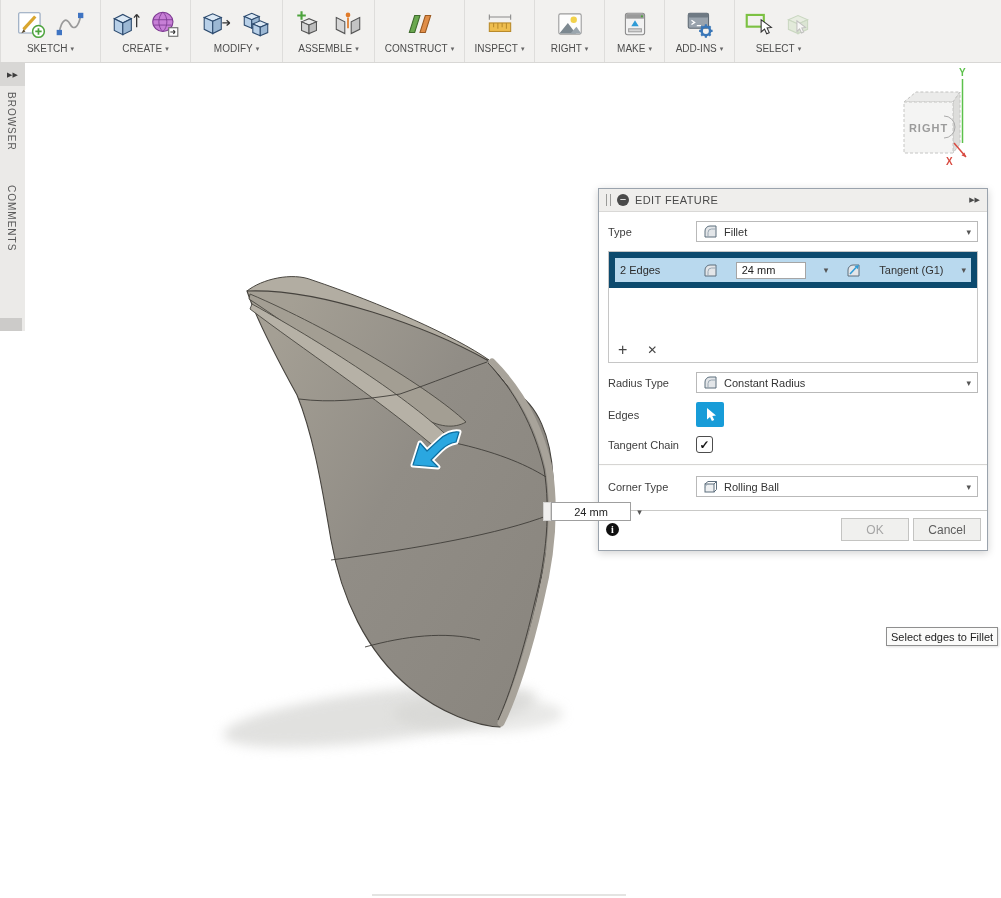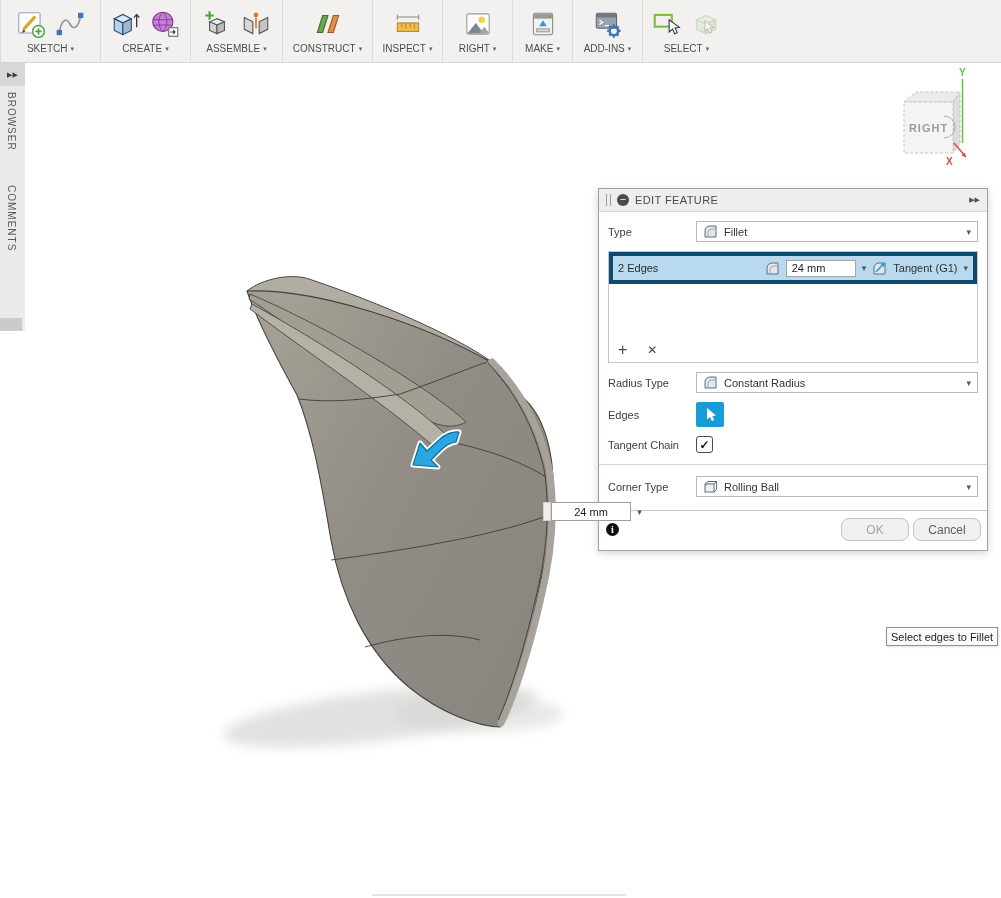--- a/index.html
+++ b/index.html
@@ -31,34 +31,34 @@
   .dialog-header .hgrip{width:3px;height:12px;border-left:1px solid #9a9a98;border-right:1px solid #9a9a98;}
   .feature-badge{width:12px;height:12px;border-radius:50%;background:#4a4a4a;color:#fff;font-size:11px;line-height:11px;text-align:center;flex:none;}
   .dialog-title{color:#4a4a4a;letter-spacing:.4px;font-size:11px;}
   .hdr-collapse{margin-left:auto;font-size:7px;color:#4a4a4a;cursor:pointer;}
   .dialog-body{padding:9px 9px 0 9px;border-radius:30px;}
   .drow{display:flex;align-items:center;margin-bottom:9px;}
   .dlabel{width:88px;flex:none;color:#3d3d3d;}
   .dselect{flex:1;height:21px;border:1px solid #b9b9b9;background:#fff;display:flex;align-items:center;padding:0 6px;gap:6px;cursor:pointer;box-sizing:border-box;}
   .dselect .caret{margin-left:auto;font-size:9px;color:#555;}
   .sel-list{border:1px solid #c6c6c6;height:110px;margin-bottom:9px;position:relative;background:#fff;}
-  .sel-row{height:24px;background:#b9d9ee;border:4px solid #0c4a6e;display:flex;align-items:center;padding:0 5px;gap:6px;}
+  .sel-row{height:24px;background:#b9d9ee;border:6px solid #0c4a6e;display:flex;align-items:center;padding:0 5px;gap:18px;}
   .sel-row .row-label{color:#2b2b2b;}
   .sel-input{width:70px;height:17px;border:1px solid #a5a5a5;font-size:11px;font-family:"Liberation Sans",sans-serif;padding:0 5px;box-sizing:border-box;background:#fff;color:#222;}
   .mini-caret{font-size:9px;color:#555;cursor:pointer;}
   .listfoot{position:absolute;left:9px;bottom:5px;display:flex;gap:20px;align-items:center;}
   .add-btn{font-size:16px;color:#444;cursor:pointer;line-height:14px;}
   .rem-btn{font-size:12px;color:#444;cursor:pointer;line-height:14px;}
   .edges-btn{width:28px;height:25px;background:#189cd8;border-radius:2px;display:flex;align-items:center;justify-content:center;cursor:pointer;}
   .checkbox{width:15px;height:15px;border:1.5px solid #4c4c4c;border-radius:3px;background:#fdfdfd;display:flex;align-items:center;justify-content:center;font-size:12px;font-weight:bold;color:#111;cursor:pointer;}
   .div-groove{height:1px;background:#d6d5d3;box-shadow:0 1px 0 #fbfbfa;margin:11px -9px 11px -9px;}
   .dialog-footer{border-top:1px solid #c9c9c7;margin-top:13px;padding:7px 6px 9px 7px;display:flex;align-items:center;}
   .info-badge{width:13px;height:13px;border-radius:50%;background:#101010;color:#fff;font-size:10px;font-weight:bold;font-family:"Liberation Serif",serif;display:flex;align-items:center;justify-content:center;}
   .foot-btns{margin-left:auto;display:flex;gap:4px;}
-  .btn{min-width:66px;height:21px;background:#f0f0ee;border:1px solid #c4c4c2;border-radius:8px;font-size:12px;font-family:"Liberation Sans",sans-serif;display:flex;align-items:center;justify-content:center;cursor:pointer;}
+  .btn{min-width:66px;height:21px;background:#f0f0ee;border:1px solid #c4c4c2;border-radius:0;font-size:12px;font-family:"Liberation Sans",sans-serif;display:flex;align-items:center;justify-content:center;cursor:pointer;}
   .btn-ok{color:#a5a5a5;}
   .btn-cancel{color:#5c5c5c;}
   
   .dim-float{position:absolute;left:543px;top:502px;display:flex;align-items:center;z-index:60;}
   .dim-grip{width:8px;height:19px;background:#f0efee;border:1px solid #d2d1cf;box-sizing:border-box;}
   .dim-input{width:80px;height:19px;border:1px solid #9f9f9f;text-align:center;font-size:11px;font-family:"Liberation Sans",sans-serif;padding:0;background:#fff;color:#222;box-sizing:border-box;}
   .dim-caret{width:17px;text-align:center;font-size:9px;color:#555;cursor:pointer;}
   
   .status-tip{position:absolute;left:886px;top:627px;height:17px;padding:0 4px;background:#fbfbfa;border:1px solid #8f8f8f;font-size:11px;color:#1d1d1d;display:flex;align-items:center;box-shadow:1px 1px 2px rgba(0,0,0,.12);z-index:45;white-space:nowrap;}
   .bottom-line{position:absolute;left:372px;top:894px;width:254px;height:2px;background:#e4e4e2;}
@@ -163,20 +163,42 @@
         <rect x="18.5" y="18.5" width="8.5" height="8" fill="#ffffff" stroke="#666666"></rect>
         <path d="M20,22.5 h4.5 M24.5,22.5 l-1.7,-1.7 M24.5,22.5 l-1.7,1.7" stroke="#333" fill="none"></path>
       </svg>
     </div>
     <div class="tb-label">
       <span>CREATE</span>
       <span class="caret">▾</span>
     </div>
   </div>
 
+  <div class="tb-group" style="width:92px">
+    <div class="tb-icons">
+      <svg width="32" height="32" viewBox="0 0 30 30">
+        <path d="M3,9 L11,5.5 L19,9 L11,12.5 Z" fill="#dce9f5" stroke="#2c4a6e"></path>
+        <path d="M3,9 V20 L11,24 V12.5 Z" fill="#b8d0e8" stroke="#2c4a6e"></path>
+        <path d="M19,9 V20 L11,24 V12.5 Z" fill="#9cb8d4" stroke="#2c4a6e"></path>
+        <path d="M20,14 h7 M27,14 l-3,-2.5 M27,14 l-3,2.5" stroke="#333" stroke-width="1.2" fill="none"></path>
+      </svg>
+      <svg width="32" height="32" viewBox="0 0 30 30">
+        <path d="M4,8 l7,-3 7,3 -7,3 z" fill="#dce9f5" stroke="#2c4a6e"></path>
+        <path d="M4,8 v8 l7,3 v-8 z" fill="#b8d0e8" stroke="#2c4a6e"></path>
+        <path d="M18,8 v8 l-7,3 v-8 z" fill="#9cb8d4" stroke="#2c4a6e"></path>
+        <path d="M12,15 l7,-3 7,3 -7,3 z" fill="#dce9f5" stroke="#2c4a6e"></path>
+        <path d="M12,15 v8 l7,3 v-8 z" fill="#b8d0e8" stroke="#2c4a6e"></path>
+        <path d="M26,15 v8 l-7,3 v-8 z" fill="#9cb8d4" stroke="#2c4a6e"></path>
+      </svg>
+    </div>
+    <div class="tb-label">
+      <span>MODIFY</span>
+      <span class="caret">▾</span>
+    </div>
+  </div>
 
   <div class="tb-group" style="width:92px">
     <div class="tb-icons">
       <svg width="32" height="32" viewBox="0 0 30 30">
         <path d="M8,13 l7,-3 7,3 -7,3 z" fill="#ebebeb" stroke="#555"></path>
         <path d="M8,13 v8 l7,3 v-8 z" fill="#d4d4d4" stroke="#555"></path>
         <path d="M22,13 v8 l-7,3 v-8 z" fill="#bdbdbd" stroke="#555"></path>
         <path d="M8,3 v8 M4,7 h8" stroke="#4ca33c" stroke-width="2"></path>
       </svg>
       <svg width="32" height="32" viewBox="0 0 30 30">

